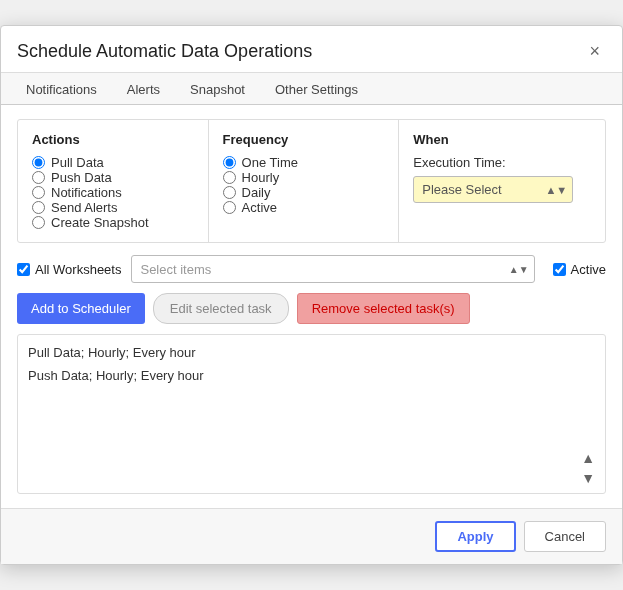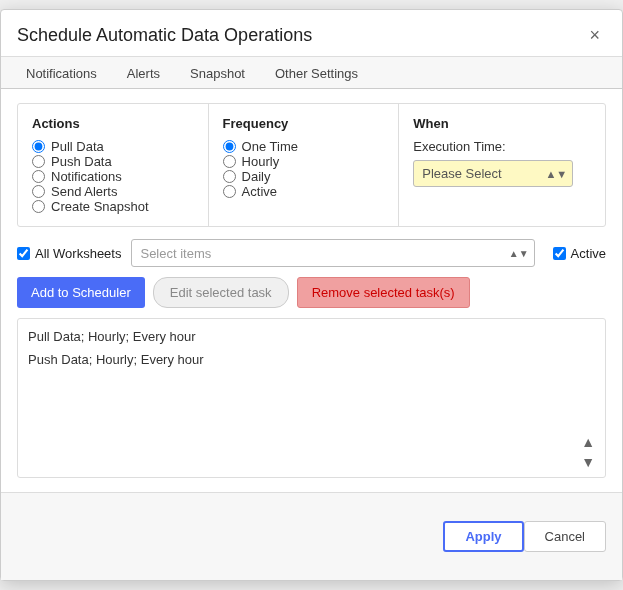--- a/index.html
+++ b/index.html
@@ -218,22 +218,22 @@
       font-size: 14px;
       color: #666;
       padding: 2px 4px;
       line-height: 1;
     }
     
     .dialog-footer {
       display: flex;
       justify-content: flex-end;
       align-items: flex-end;
-      gap: 0;
-      padding: 28px 16px;
+      gap: 8px;
+      padding: 12px 16px;
       border-top: 1px solid #ddd;
       background: #f7f7f7;
     }
     .btn-apply {
       background: #fff;
       color: #4a6cf7;
       border: 2px solid #4a6cf7;
       border-radius: 3px;
       padding: 6px 20px;
       font-size: 13px;

